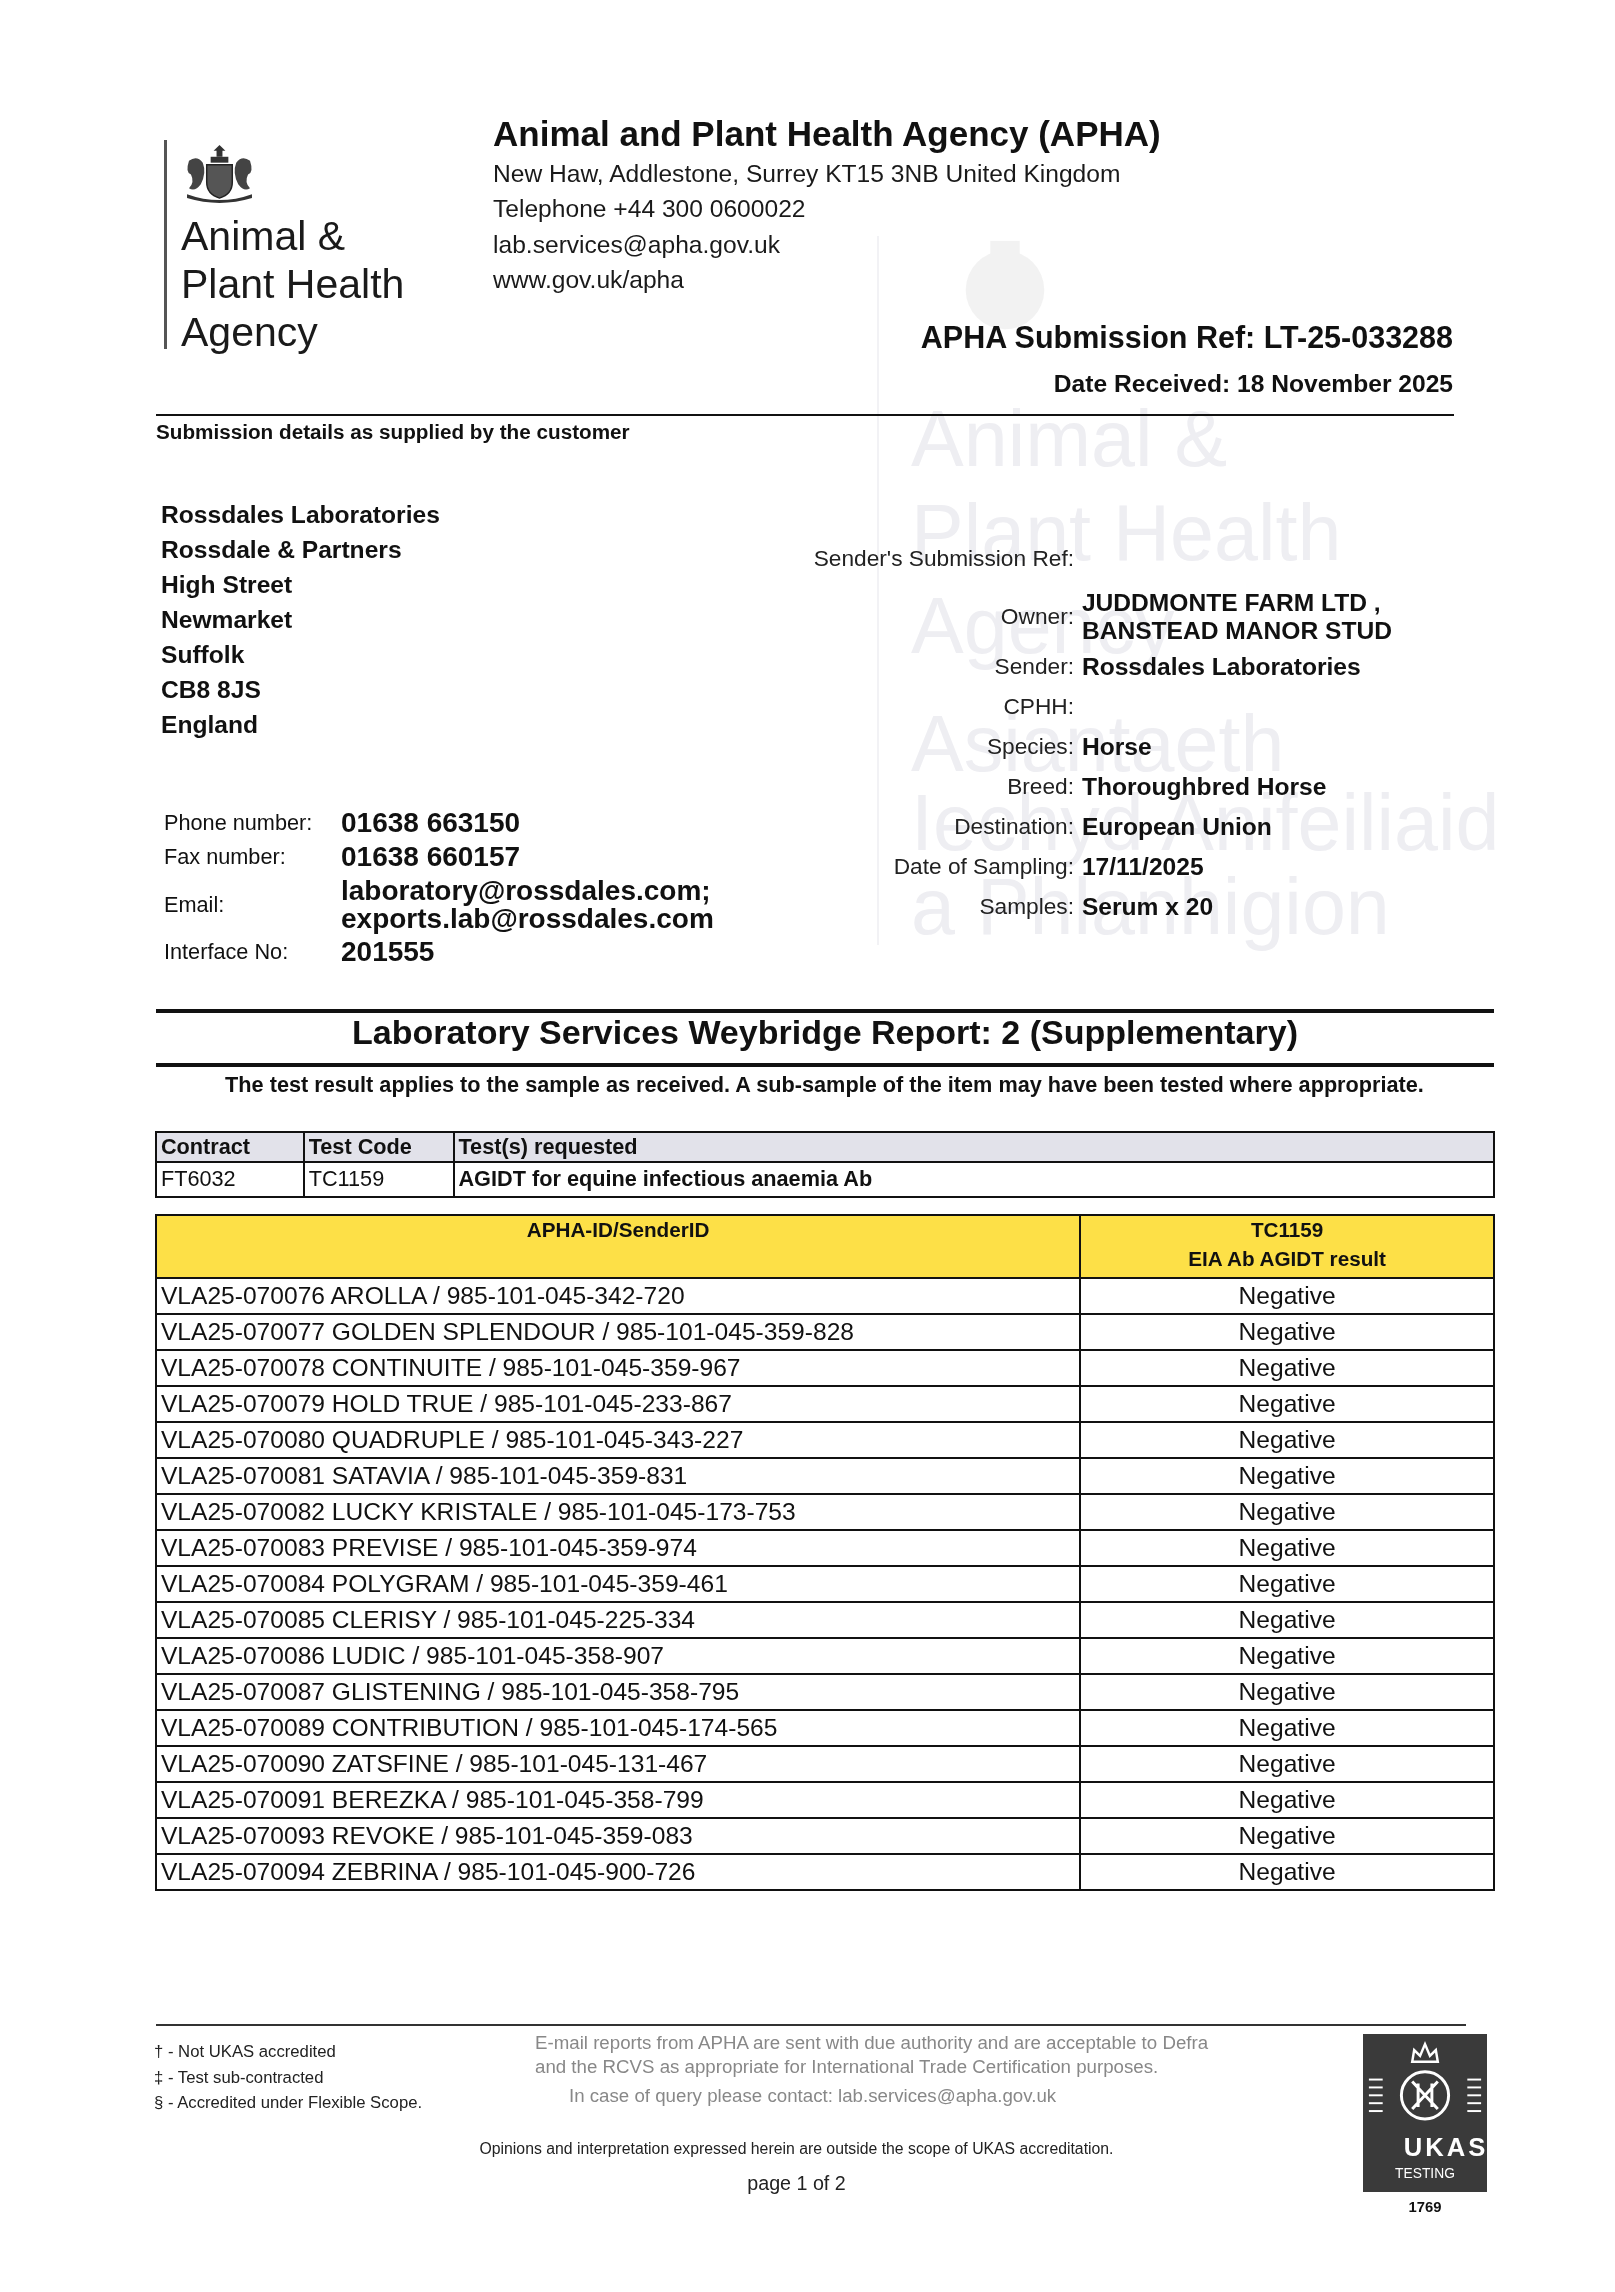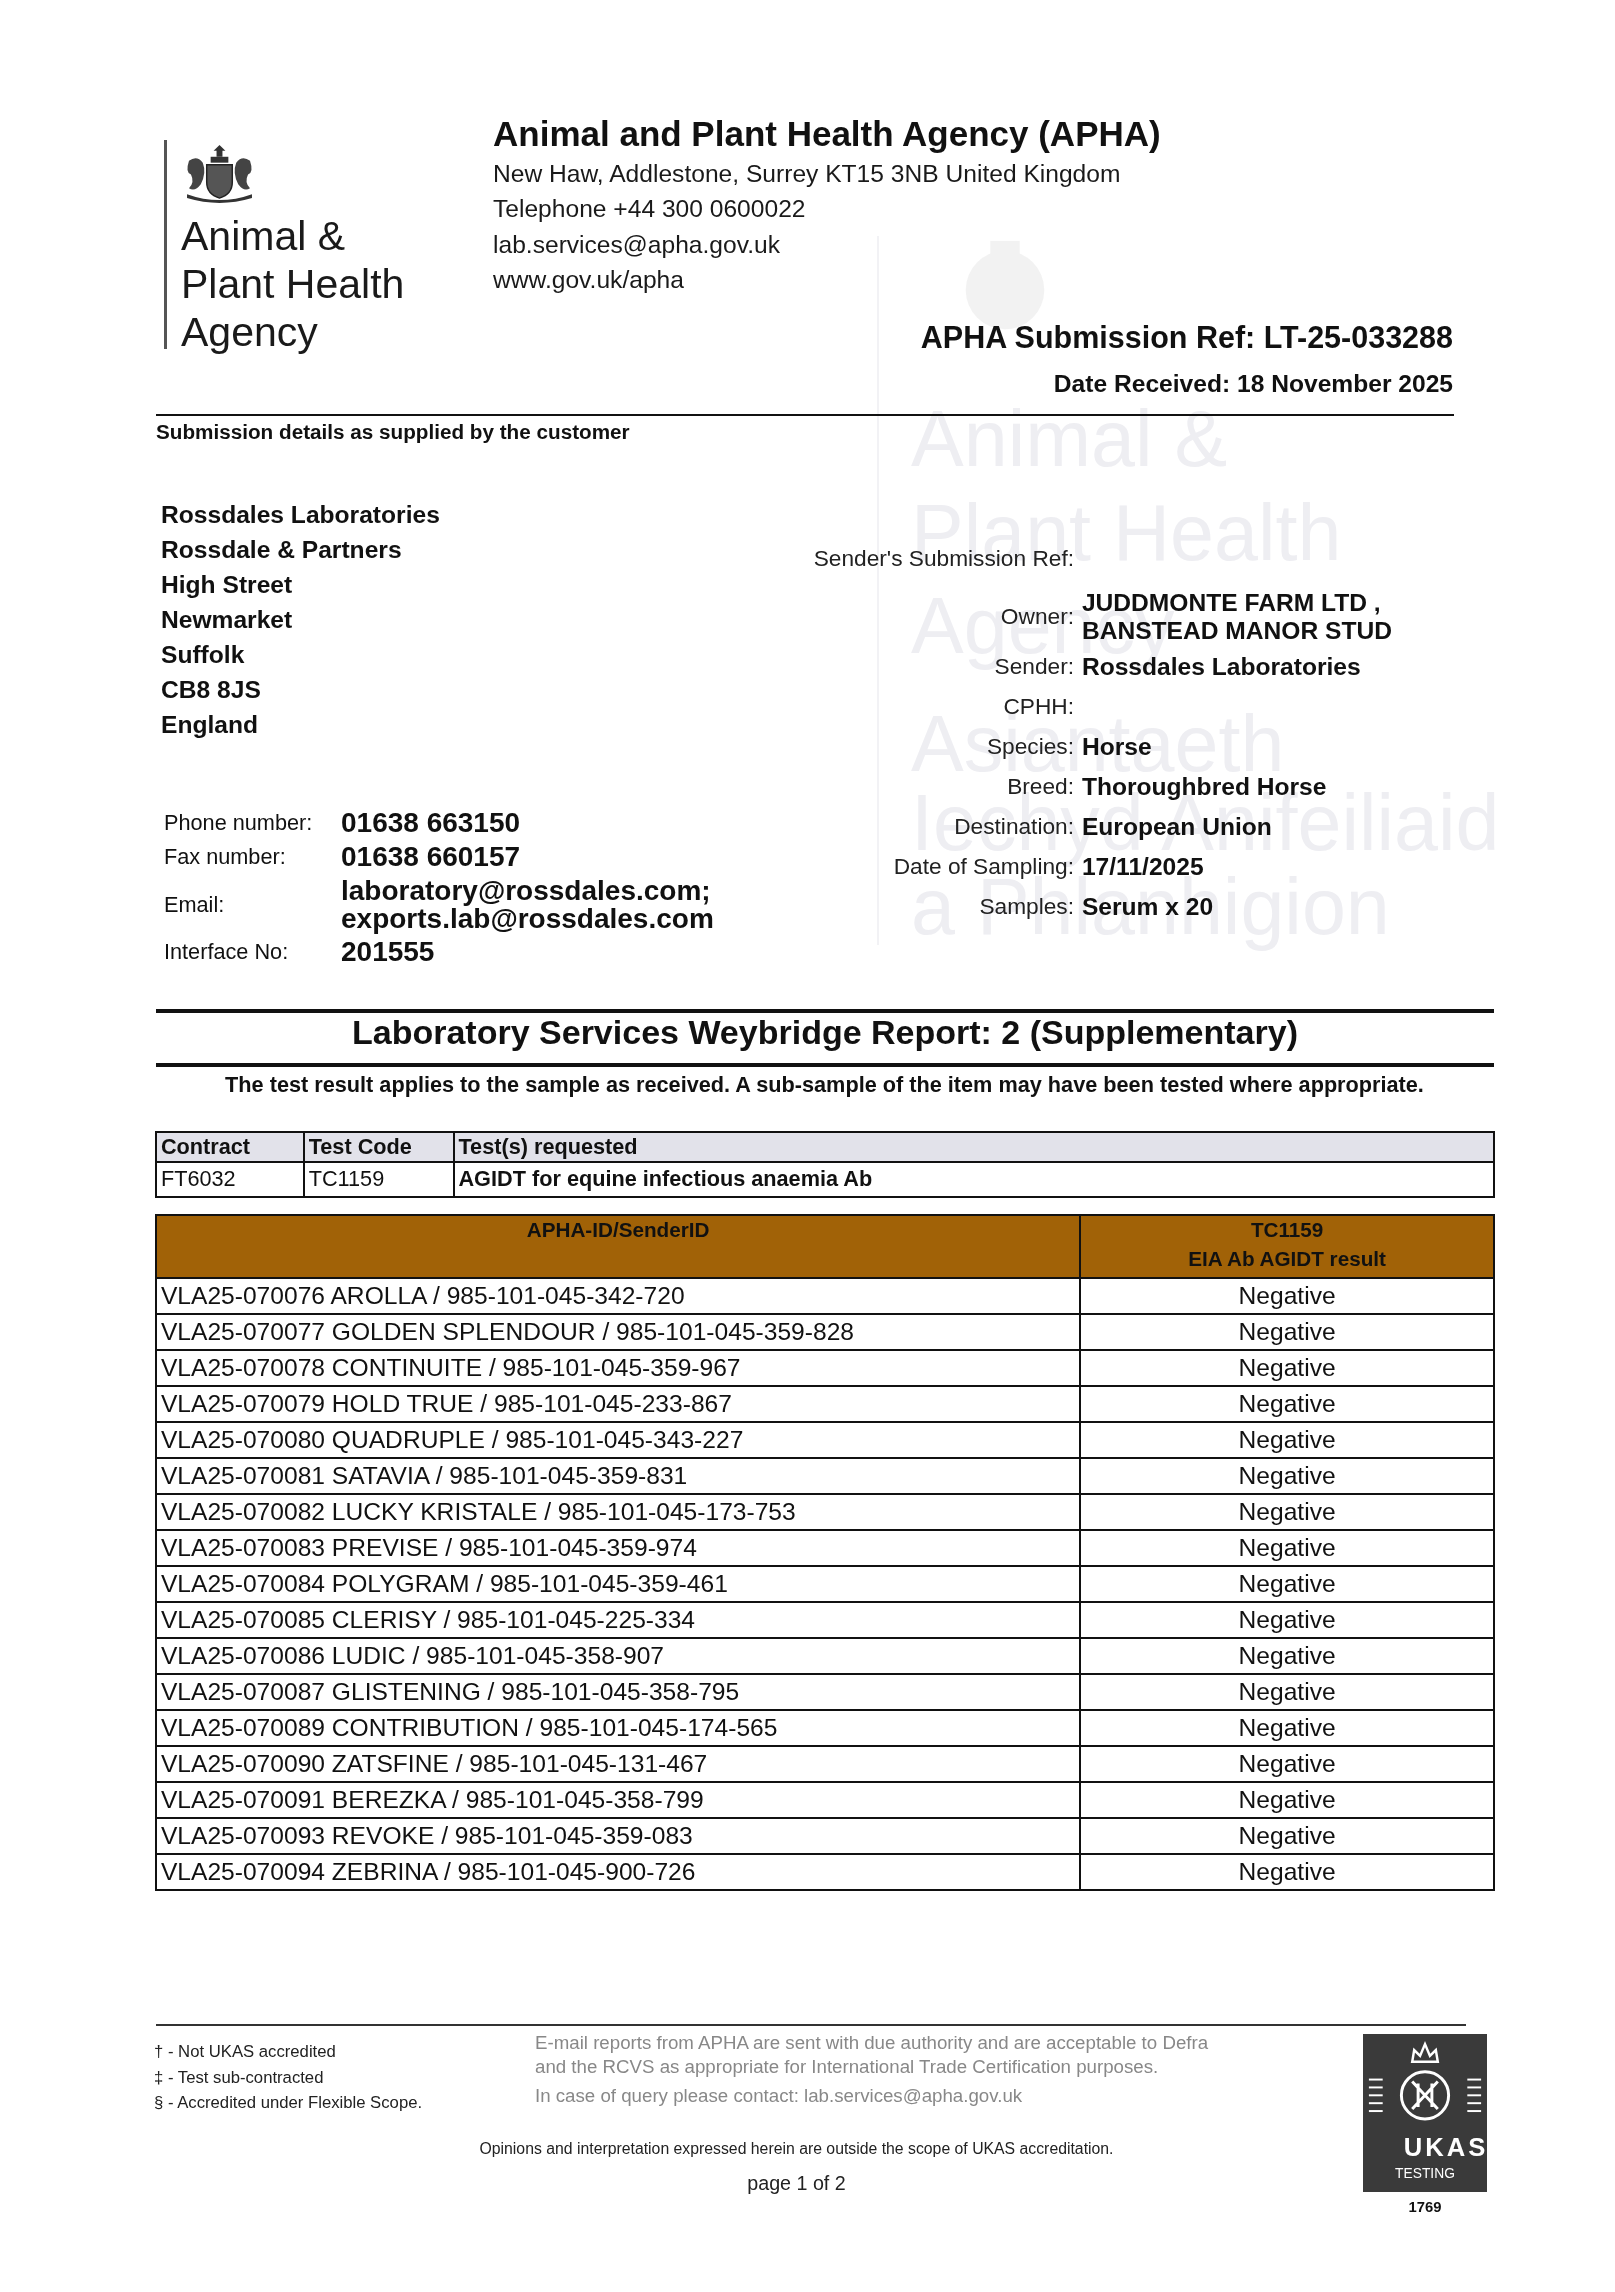--- a/index.html
+++ b/index.html
@@ -39,21 +39,21 @@
   .rtitle { left:156px; width:1338px; top:1013px; text-align:center; font-size:34px; font-weight:bold; }
   .rnote { left:187px; width:1275px; top:1072px; text-align:center; font-size:21.7px; font-weight:bold; line-height:26.6px; }
   
   table.grid { border-collapse:collapse; position:absolute; z-index:1; }
   table.grid td, table.grid th { border:2px solid #111; padding:0 3.9px; }
   .t1 { left:155px; top:1131px; width:1340px; }
   .t1 th { background:#e2e2ea; font-size:21.7px; font-weight:bold; text-align:left; height:27.6px; }
   .t1 td { font-size:21.7px; height:33px; }
   .t1 td.b { font-weight:bold; }
   .t2 { left:155px; top:1214px; width:1340px; }
-  .t2 th { background:#a16207; font-size:20.7px; font-weight:bold; height:61px; vertical-align:top; padding-top:3.9px; line-height:28.6px; }
+  .t2 th { background:#fde047; font-size:20.7px; font-weight:bold; height:61px; vertical-align:top; padding-top:3.9px; line-height:28.6px; }
   .t2 td { font-size:24.6px; height:34px; line-height:34px; }
   .t2 td.res { text-align:center; width:404px; }
   
   .frule { left:156px; top:2024px; width:1310px; height:2px; background:#333; }
   .legend { left:154px; top:2039px; font-size:16.7px; line-height:25.6px; color:#222; }
   .disc { left:535px; top:2031px; font-size:18.7px; line-height:23.6px; color:#888; width:690px; }
   .opinion { left:156px; width:1281px; top:2140px; text-align:center; font-size:15.8px; color:#222; }
   .page { left:156px; width:1281px; top:2172px; text-align:center; font-size:19.7px; color:#222; }
   .ukas { left:1363px; top:2034px; width:124px; height:158px; background:#3a3a3a; color:#fff; text-align:center; }
   .ukas .u { position:absolute; left:0; width:124px; top:99px; font-size:25.6px; font-weight:bold; letter-spacing:3px;margin-left:21px; }
@@ -287,21 +287,21 @@
   </table>
 
 <div class="abs z frule"></div>
 <div class="abs z legend">
   <div>† - Not UKAS accredited</div>
   <div>‡ - Test sub-contracted</div>
   <div>§ - Accredited under Flexible Scope.</div>
 </div>
 <div class="abs z disc">
   <div>E-mail reports from APHA are sent with due authority and are acceptable to Defra and the RCVS as appropriate for International Trade Certification purposes.</div>
-  <div style="margin-top:5.9px;">In case of query please contact: lab.services@apha.gov.uk</div>
+  <div style="margin-top:5.9px;margin-left:34px;">In case of query please contact: lab.services@apha.gov.uk</div>
 </div>
 <div class="abs z opinion">Opinions and interpretation expressed herein are outside the scope of UKAS accreditation.</div>
 <div class="abs z page">page 1 of 2</div>
 
 <div class="abs z ukas">
   <svg style="position:absolute;left:0;top:0;" width="124" height="99" viewBox="0 0 126 100">
     <path d="M50 28 L52 16 L58 22 L63 10 L68 22 L74 16 L76 28 Z" fill="none" stroke="#fff" stroke-width="2.5"></path>
     <circle cx="63" cy="62" r="24" fill="none" stroke="#fff" stroke-width="3"></circle>
     <path d="M50 48 L76 76 M76 48 L50 76 M56 50 L56 74 M70 50 L70 74" stroke="#fff" stroke-width="3"></path>
     <g stroke="#fff" stroke-width="2">

